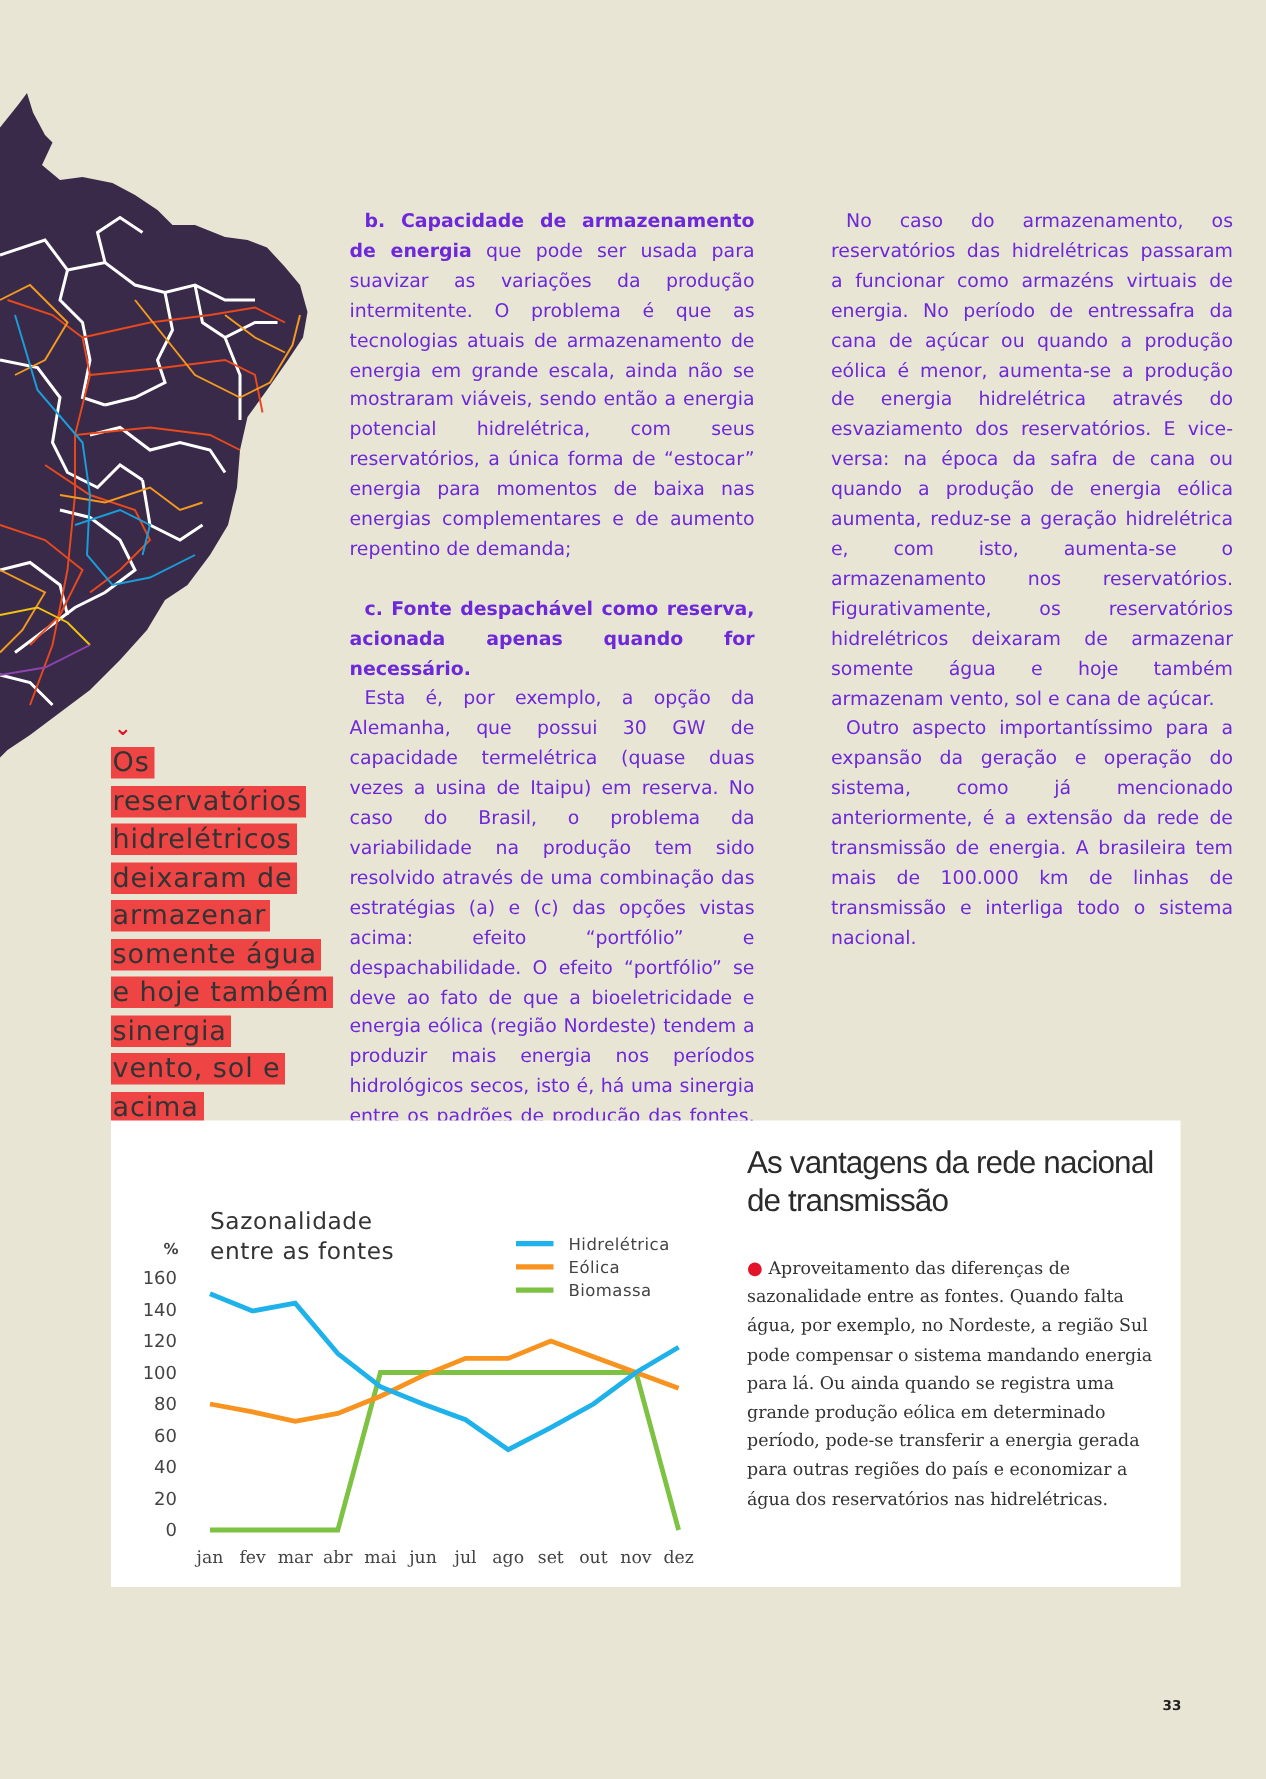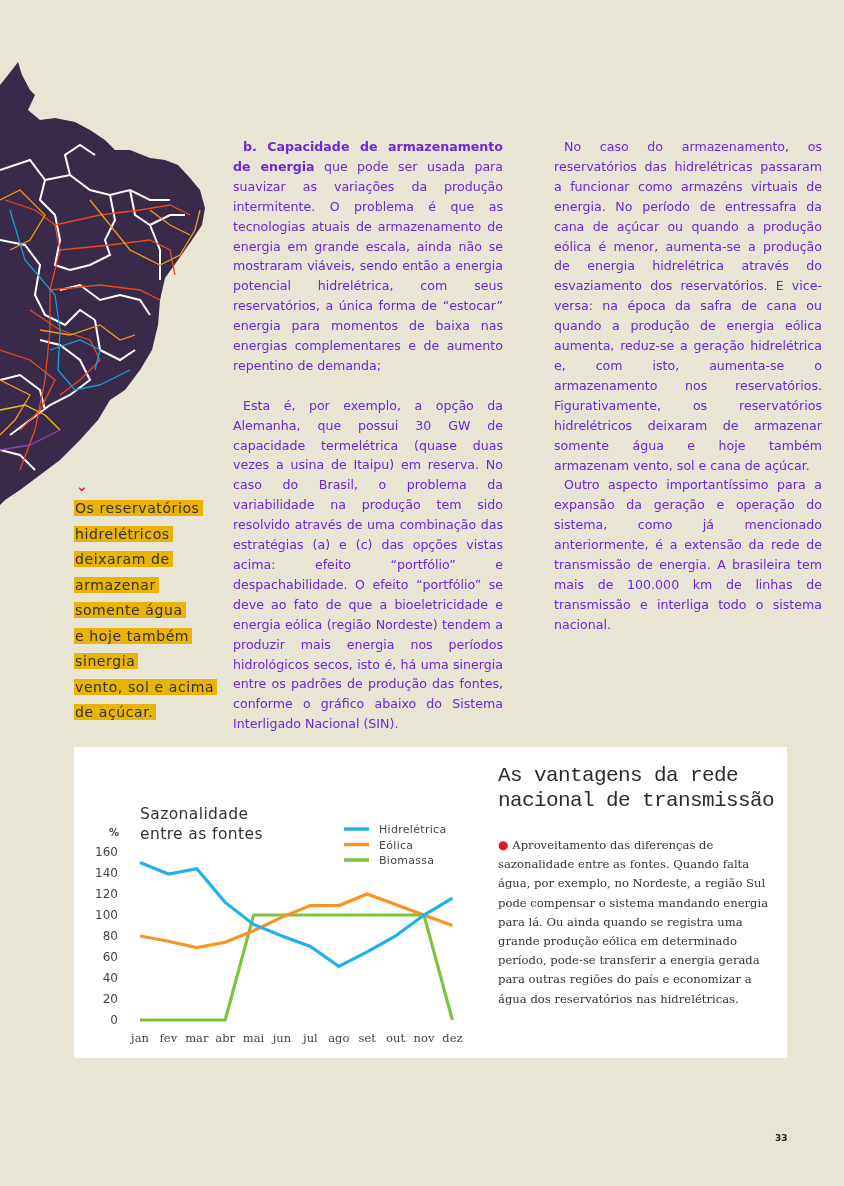--- a/index.html
+++ b/index.html
@@ -6,33 +6,33 @@
   body {
     width: 844px; height: 1186px; position: relative; overflow: hidden;
     background: #e8e5d5;
     font-family: "Liberation Sans", sans-serif;
     color: #2a2a2a;
   }
   #map { position: absolute; left: 0; top: 50px; width: 230px; height: 460px; }
   .quote-mark { position: absolute; left: 76px; top: 478px; color: #e3142a; font-size: 14px; font-weight: bold; font-family: "DejaVu Sans", sans-serif; }
   .pullquote { position: absolute; left: 74px; top: 496px; width: 160px; }
   .pullquote span {
-    display: inline; background: #eab308; color: #333; font-family: "DejaVu Sans", sans-serif;
-    font-size: 14px; line-height: 25.5px; letter-spacing: 0.6px; padding: 0 3px 0 1px;
+    display: inline; background: #ef4444; color: #333; font-family: "DejaVu Sans", sans-serif;
+    font-size: 18px; line-height: 25.5px; letter-spacing: 0.6px; padding: 0 3px 0 1px;
     -webkit-box-decoration-break: clone; box-decoration-break: clone;
   }
   .col { position: absolute; font-family: "DejaVu Sans", sans-serif; font-size: 12.6px; line-height: 19.9px; color: #6d28d9; text-align: justify; }
   .col p { margin: 0; text-indent: 10px; }
   .col1 { left: 233px; top: 137px; width: 270px; }
   .col2 { left: 518px; top: 137px; width: 268px; margin-left: 36px; }
   .col b { font-weight: bold; }
   .gap { height: 19.9px; }
   #box { position: absolute; left: 74px; top: 747px; width: 713px; height: 311px; background: #ffffff; }
   #chart { position: absolute; left: 0; top: 0; width: 420px; height: 311px; }
-  .box-title { position: absolute; left: 424px; top: 16px; width: 285px; font-family: Liberation Mono, monospace; font-size: 21px; line-height: 25px; color: #2b2b2b; letter-spacing: -0.6px; }
+  .box-title { position: absolute; left: 424px; top: 16px; width: 285px; font-family: Liberation Sans, sans-serif; font-size: 21px; line-height: 25px; color: #2b2b2b; letter-spacing: -0.6px; }
   .box-list { position: absolute; left: 424px; top: 89px; width: 280px; font-family: "DejaVu Serif", serif; font-size: 11.6px; line-height: 19.2px; color: #333; }
   .box-list div { margin: 0; }
   .bullet { color: #e3142a; font-size: 12px; }
   .page-num { position: absolute; left: 775px; top: 1133px; font-family: "DejaVu Sans", sans-serif; font-weight: bold; font-size: 9px; color: #222; }
 </style>
 </head>
 <body>
 
 <svg id="map" viewBox="0 0 230 460">
   <path fill="#3a2a4a" d="M0,35 L12,20 L18,12 L22,25 L30,40 L35,45 L28,60 L40,70 L55,68 L75,72 L90,80 L105,90 L115,100 L130,100 L150,108 L165,110 L178,115 L190,128 L200,140 L205,158 L202,175 L192,190 L178,210 L165,228 L160,250 L158,275 L152,300 L140,320 L125,340 L110,350 L98,370 L80,390 L60,410 L40,425 L20,440 L5,450 L0,455 Z"></path>
@@ -78,20 +78,21 @@
   <span>somente água</span><br>
   <span>e hoje também</span><br>
   <span>sinergia</span><br>
   <span>vento, sol e acima</span><br>
   <span>de açúcar.</span>
 </div>
 
 <div class="col col1">
   <p><b>b. Capacidade de armazenamento de energia</b><span> que pode ser usada para suavizar as variações da produção intermitente. O problema é que as tecnologias atuais de armazenamento de energia em grande escala, ainda não se mostraram viáveis, sendo então a energia potencial hidrelétrica, com seus reservatórios, a única forma de “estocar” energia para momentos de baixa nas energias complementares e de aumento repentino de demanda;</span></p>
   <div class="gap"></div>
+  <p><b>c. Fonte despachável como reserva, acionada apenas quando for necessário.</b></p>
   <p>Esta é, por exemplo, a opção da Alemanha, que possui 30 GW de capacidade termelétrica (quase duas vezes a usina de Itaipu) em reserva. No caso do Brasil, o problema da variabilidade na produção tem sido resolvido através de uma combinação das estratégias (a) e (c) das opções vistas acima: efeito “portfólio” e despachabilidade. O efeito “portfólio” se deve ao fato de que a bioeletricidade e energia eólica (região Nordeste) tendem a produzir mais energia nos períodos hidrológicos secos, isto é, há uma sinergia entre os padrões de produção das fontes, conforme o gráfico abaixo do Sistema Interligado Nacional (SIN).</p>
 </div>
 
 <div class="col col2">
   <p>No caso do armazenamento, os reservatórios das hidrelétricas passaram a funcionar como armazéns virtuais de energia. No período de entressafra da cana de açúcar ou quando a produção eólica é menor, aumenta-se a produção de energia hidrelétrica através do esvaziamento dos reservatórios. E vice-versa: na época da safra de cana ou quando a produção de energia eólica aumenta, reduz-se a geração hidrelétrica e, com isto, aumenta-se o armazenamento nos reservatórios. Figurativamente, os reservatórios hidrelétricos deixaram de armazenar somente água e hoje também armazenam vento, sol e cana de açúcar.</p>
   <p>Outro aspecto importantíssimo para a expansão da geração e operação do sistema, como já mencionado anteriormente, é a extensão da rede de transmissão de energia. A brasileira tem mais de 100.000 km de linhas de transmissão e interliga todo o sistema nacional.</p>
 </div>
 
 <div id="box">
   <svg id="chart" viewBox="0 0 420 311">

